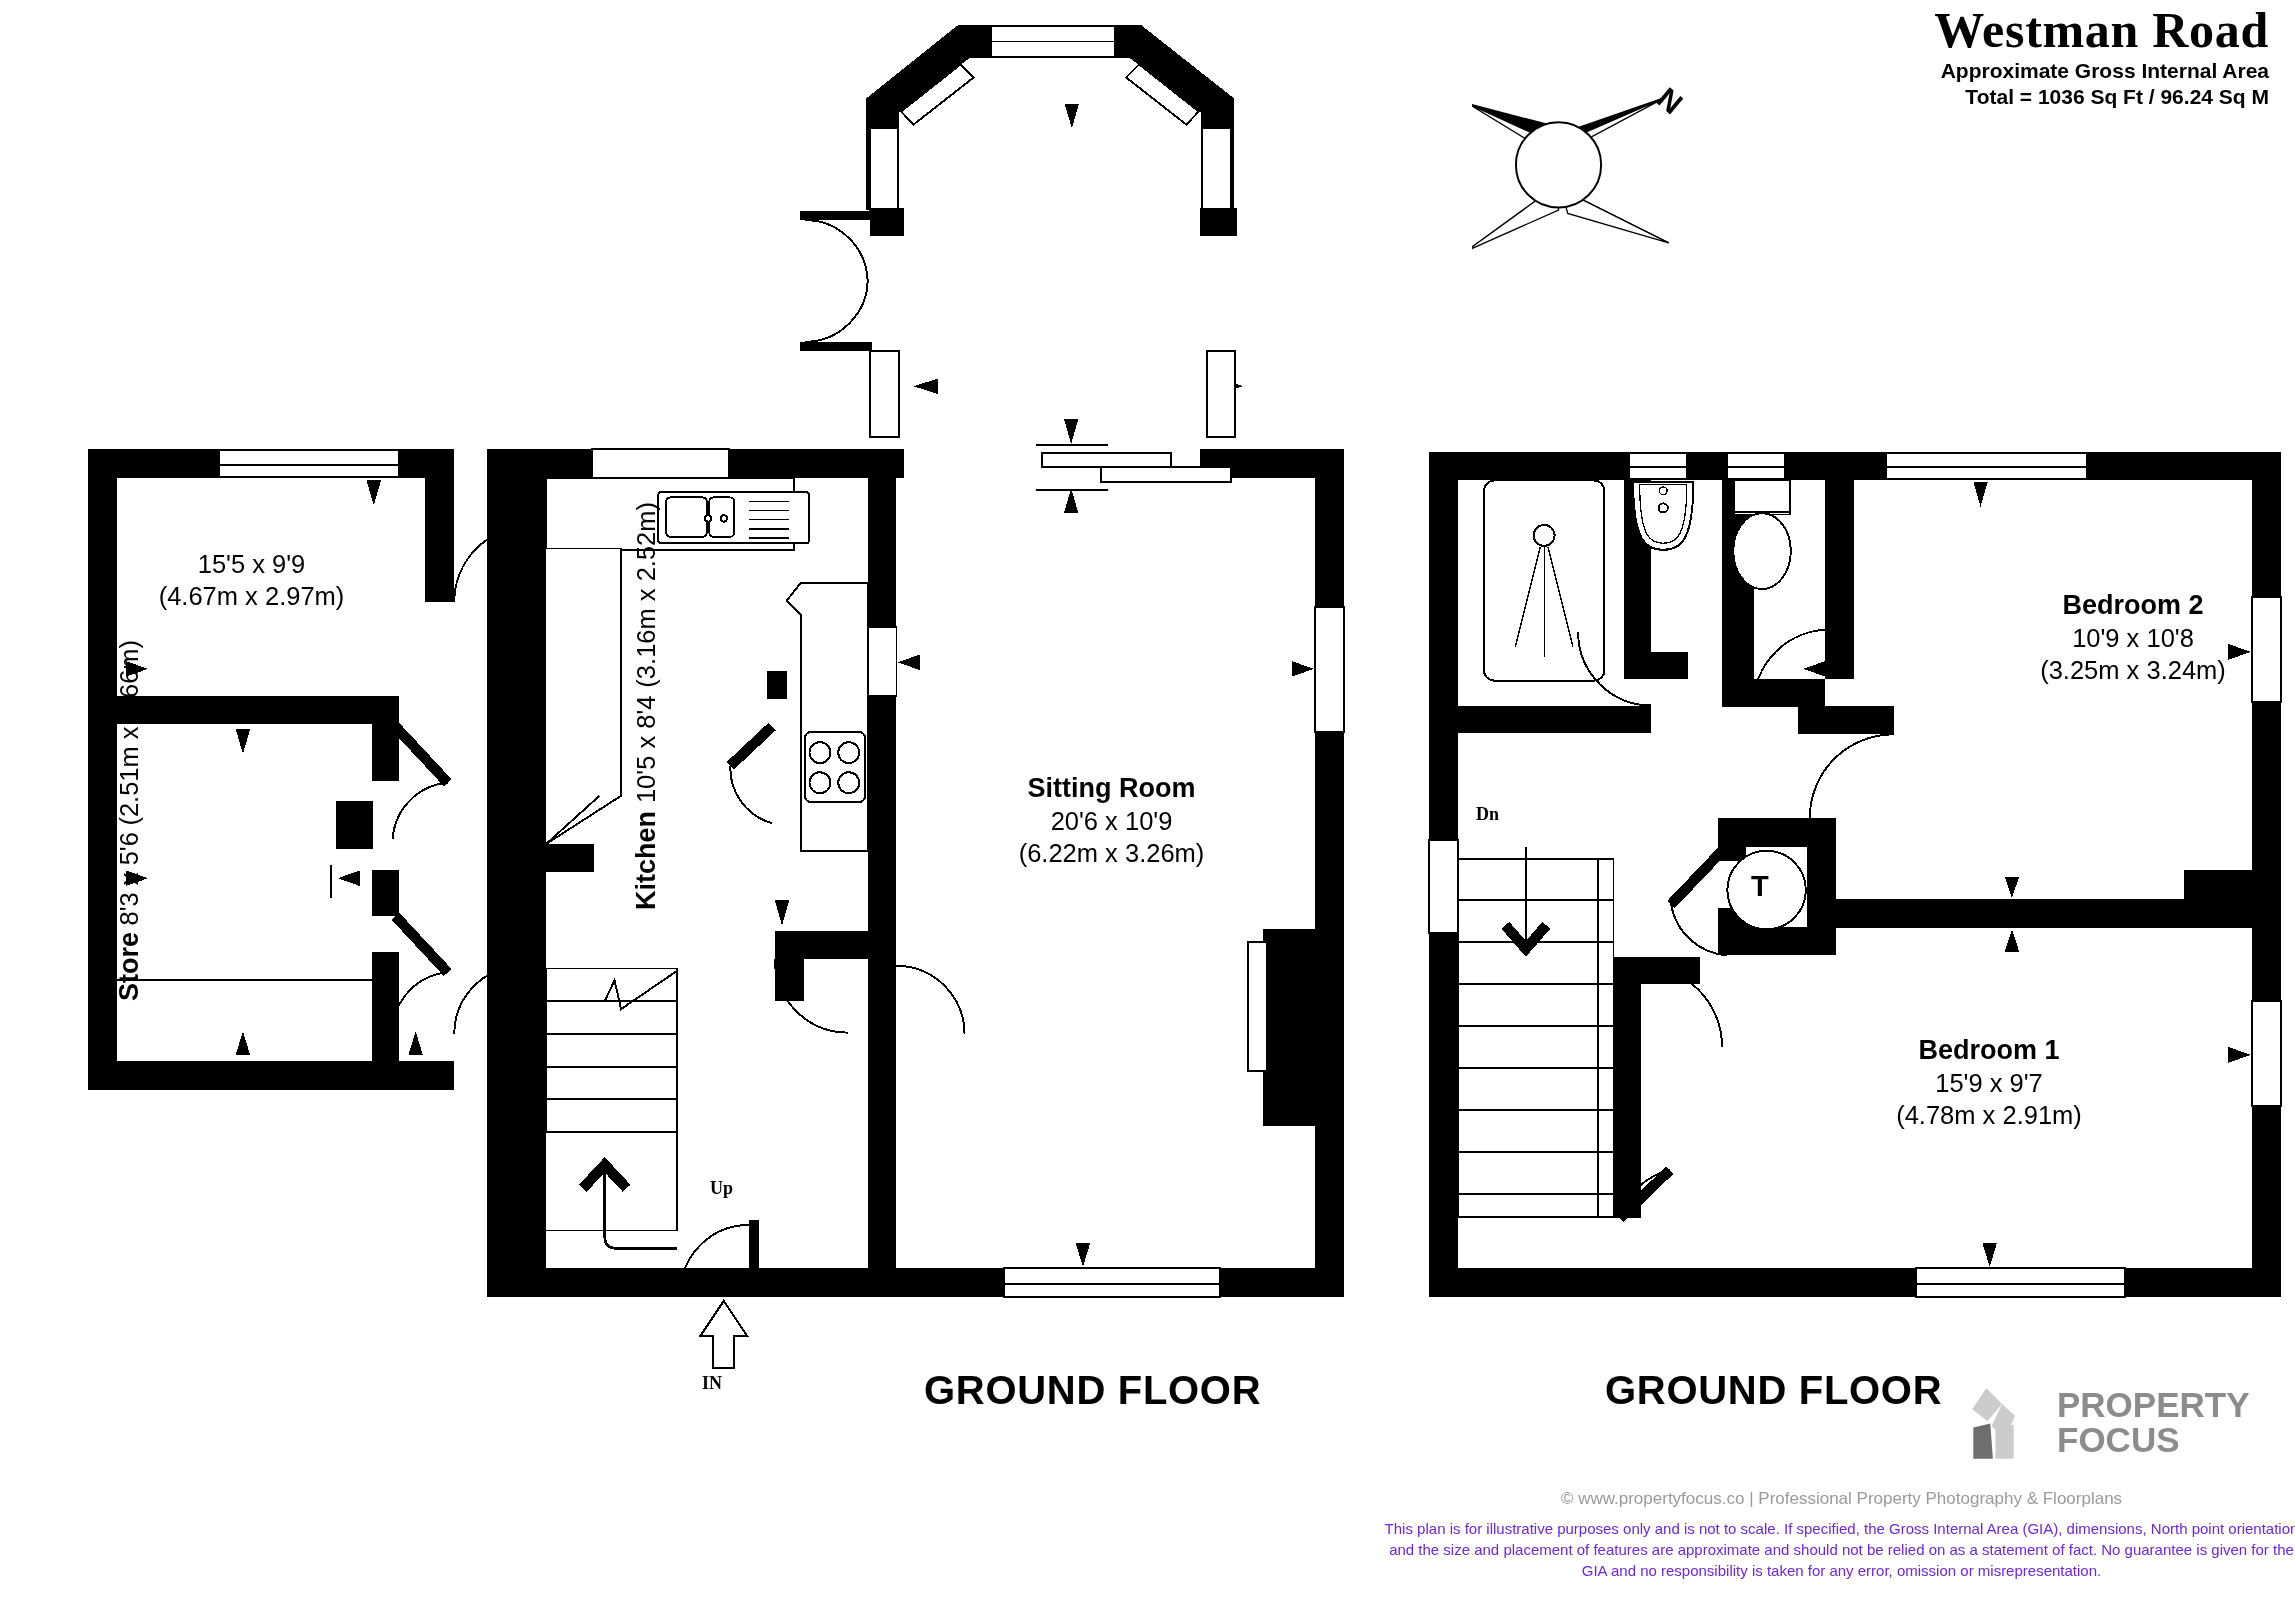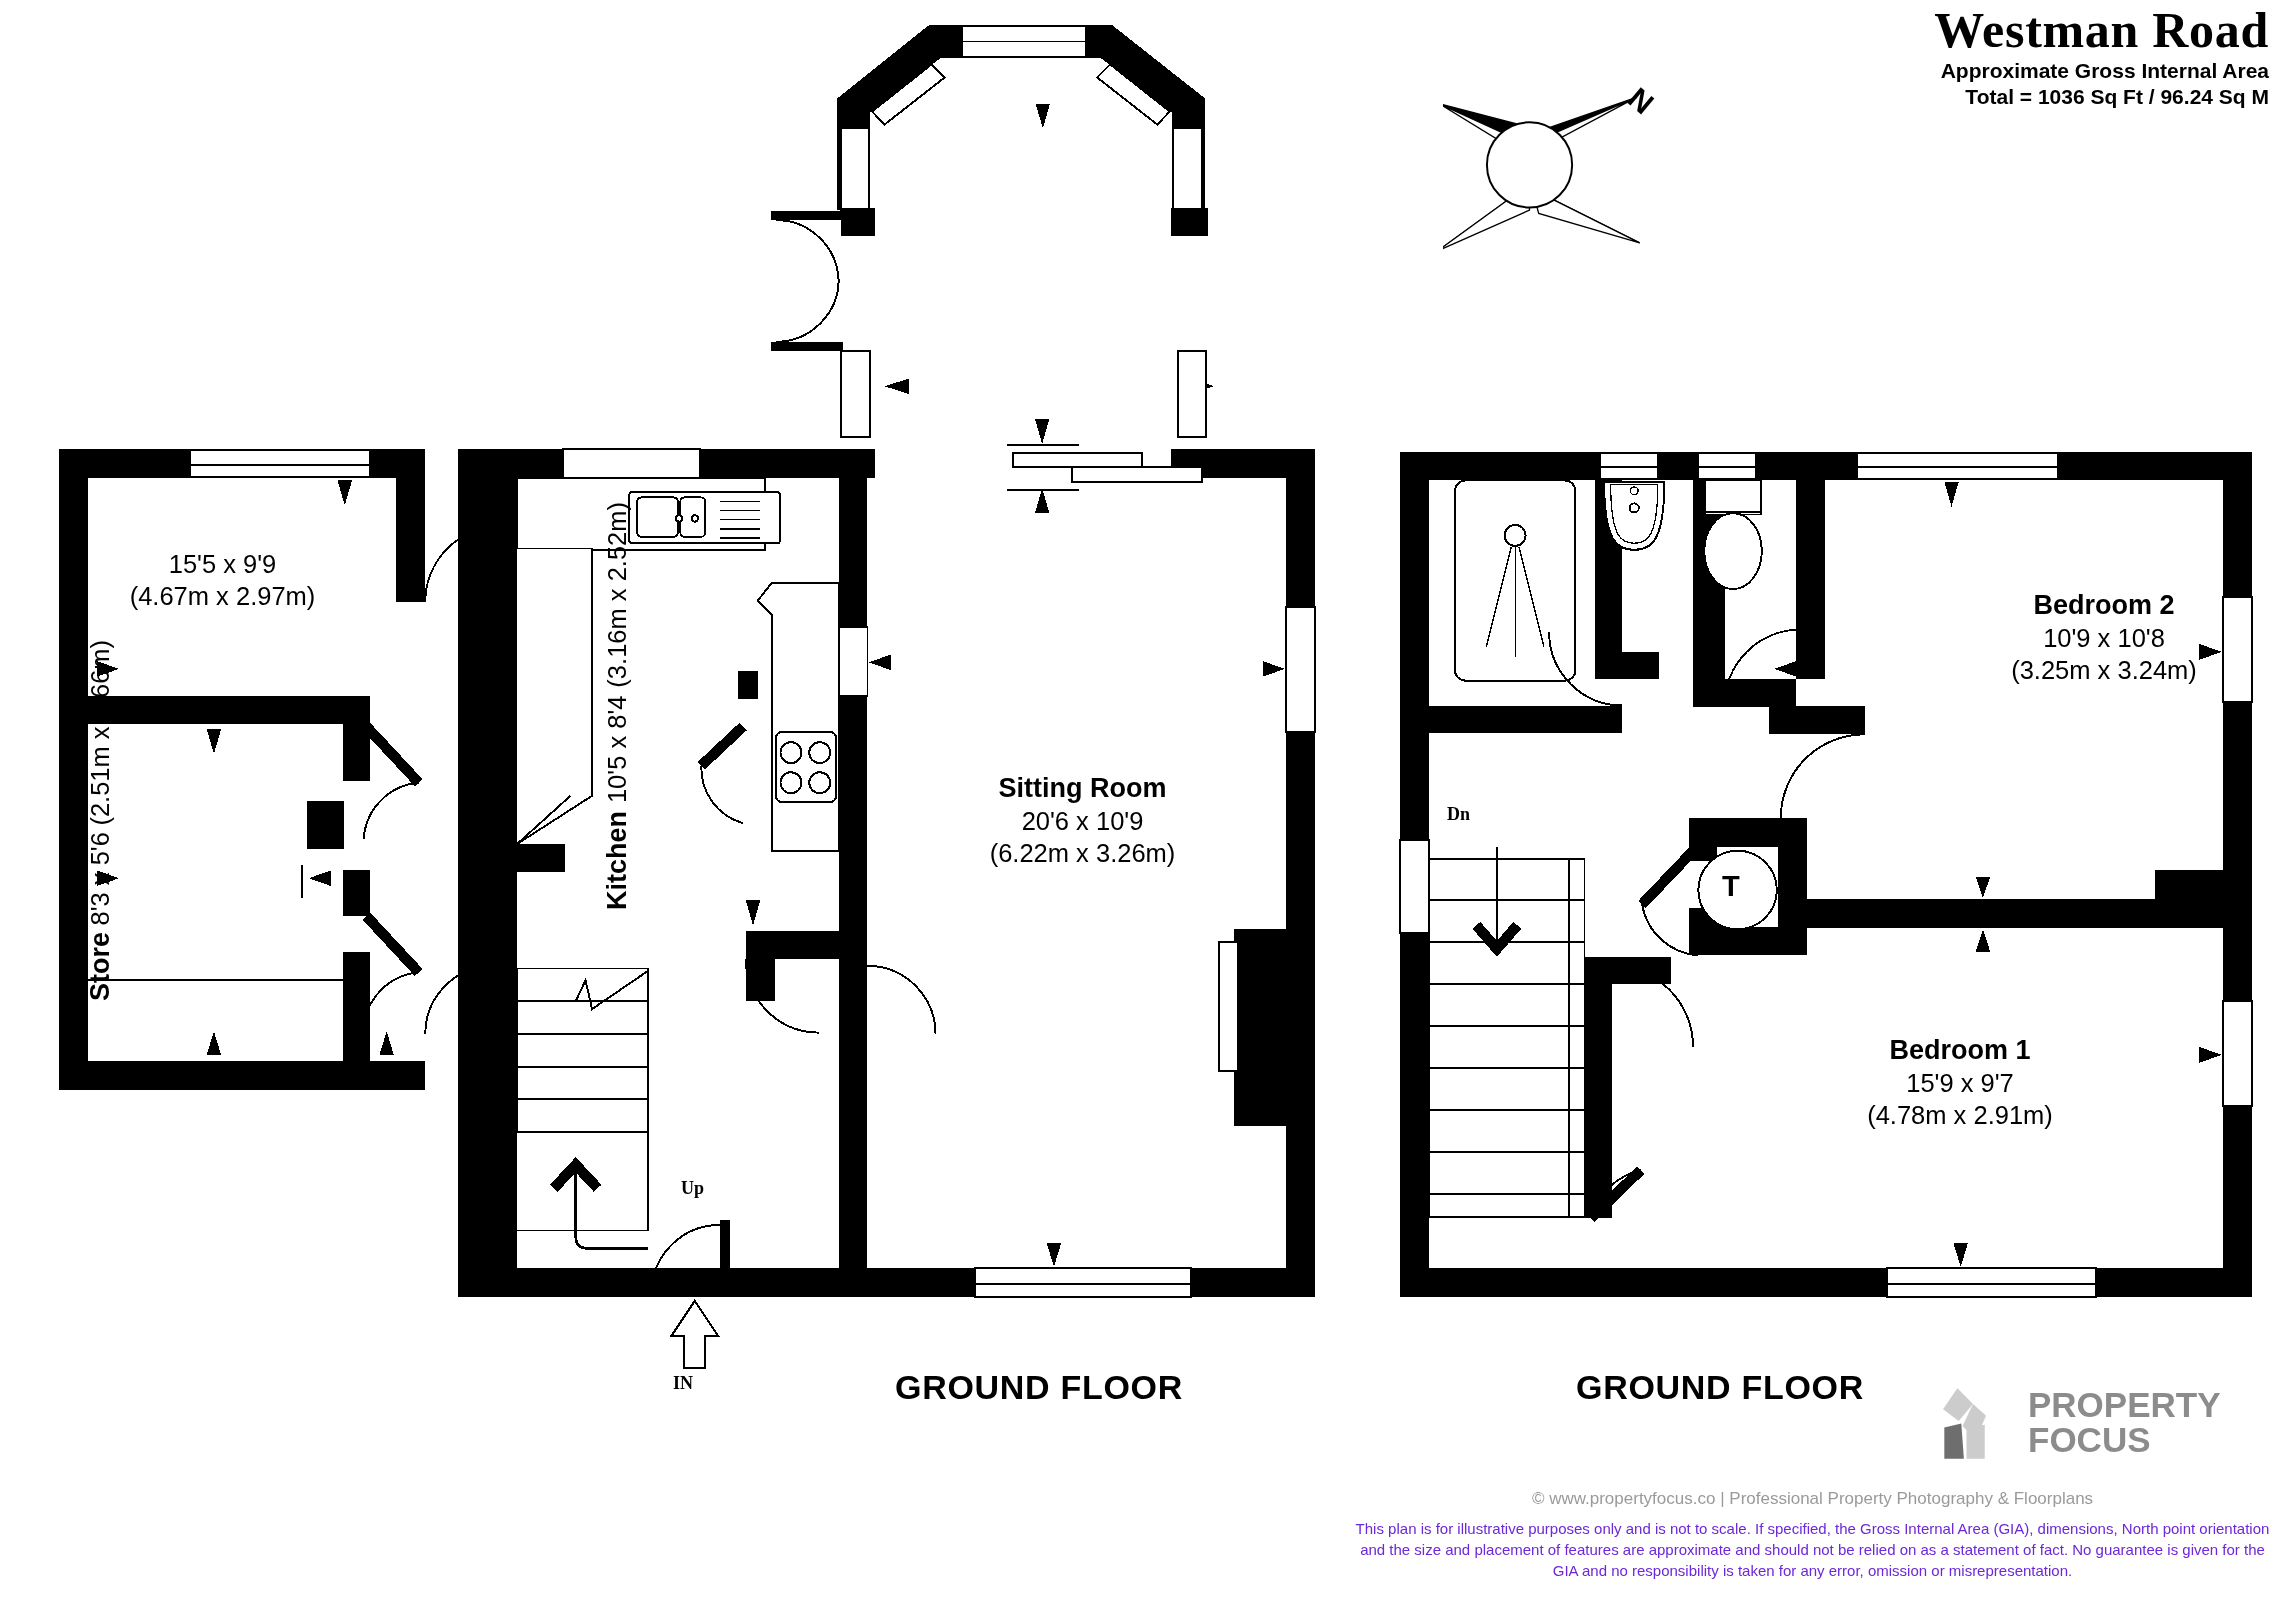--- a/index.html
+++ b/index.html
@@ -1,20 +1,20 @@
 <!DOCTYPE html>
 <html style="font-size:10.5px"><head>
 <meta charset="utf-8">
 <style>
   html,body{margin:0;padding:0;background:#ffffff;}
   body{
     width:2295px;height:1623px;position:relative;overflow:hidden;
     font-family:"Liberation Sans", sans-serif;color:#000;
   }
-  #plan-root{position:absolute;inset:0;}
+  #plan-root{position:absolute;inset:0;margin-left:29px;}
   svg.layer{position:absolute;left:0;top:0;width:2295px;height:1623px;}
 
   
   #title-block{
     position:absolute; right:26px; top:2.6px; text-align:right;
   }
   #title-block .addr{
     font-family:"Liberation Serif", serif;
     font-weight:bold; font-size:50px; line-height:55px; letter-spacing:0.7px;
   }
@@ -25,21 +25,21 @@
   
   .rt{position:absolute; text-align:center; white-space:nowrap;}
   .rt .nm{font-weight:bold; font-size:27px; line-height:33px;}
   .rt .dim{font-size:25.5px; line-height:32px;}
 
   .rt-rot{position:absolute; white-space:nowrap; transform-origin:0 0;}
   .rt-rot .nm{font-weight:bold; font-size:27px; line-height:33px;}
   .rt-rot .dim{font-size:25.5px; line-height:32px;}
 
   .floor-label{
-    position:absolute; font-weight:bold; font-size:34px; letter-spacing:0.7px;
+    position:absolute; font-weight:bold; font-size:40px; letter-spacing:0.7px;
     white-space:nowrap;
     text-align:center;
   }
   .mini-label{position:absolute; font-weight:bold; font-size:18px; white-space:nowrap;font-family:Liberation Serif, serif;}
 
   
   #compass{position:absolute; left:1443px; top:79px; width:236px; height:177px;}
   #compass .nlab{
     position:absolute; left:187px; top:5.2px; font-weight:bold; font-size:30px;
     transform:rotate(40deg); transform-origin:50% 50%;

